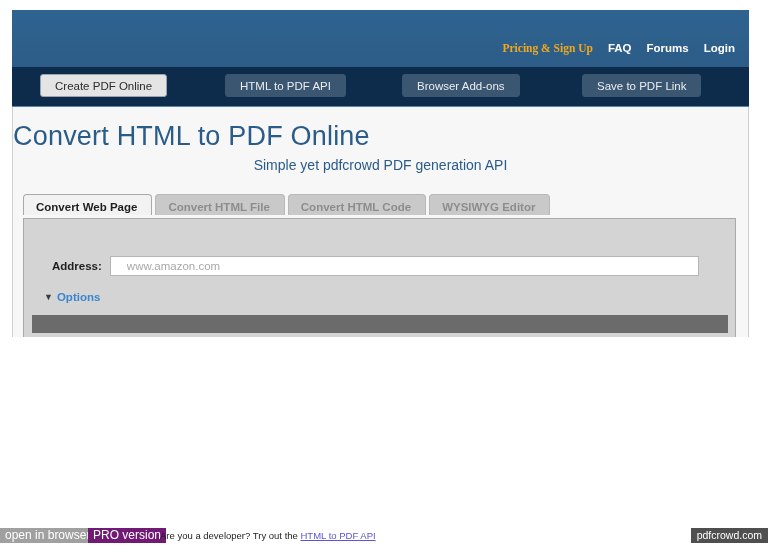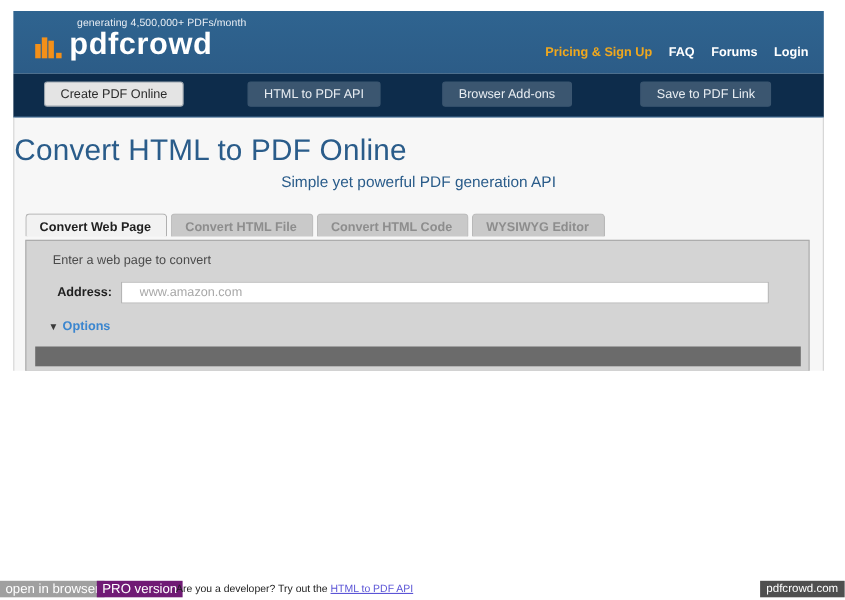--- a/index.html
+++ b/index.html
@@ -87,21 +87,21 @@
     align-items: center;
     gap: 15px;
     font-size: 11.5px;
     font-weight: bold;
   }
   #header-nav a {
     color: #ffffff;
     text-decoration: none;
     white-space: nowrap;
   }
-  #header-nav a.accent { color: #f0a81e; }
+  #header-nav a.accent { color: #f0a81e; font-family: Liberation Serif, serif; }
 
   
   #subnav {
     position: relative;
     height: 39px;
     background: #0d2c4b;
     border-bottom: 1px solid #5b86ad;
   }
   #subnav .btn {
     position: absolute;
@@ -313,62 +313,49 @@
     white-space: nowrap;
   }
 </style>
 </head>
 <body>
 
 <div id="page">
 
   <div id="header">
 
-    <div id="logo-block">
-      <div id="tagline">generating 4,500,000+ PDFs/month</div>
-      <div id="logo-row">
-        <span id="logo-icon">
-          <i class="b1"></i>
-            <i class="b2"></i>
-            <i class="b3"></i>
-            <i class="dot"></i>
-        </span>
-        <span id="logo-text">pdfcrowd</span>
-      </div>
-    </div>
 
     <div id="header-nav">
       <a class="accent">Pricing &amp; Sign Up</a>
       <a>FAQ</a>
       <a>Forums</a>
       <a>Login</a>
     </div>
   </div>
 
   <div id="subnav">
     <div id="nav-create" class="btn active">Create PDF Online</div>
     <div id="nav-api" class="btn idle">HTML to PDF API</div>
     <div id="nav-addons" class="btn idle">Browser Add-ons</div>
     <div id="nav-savelink" class="btn idle">Save to PDF Link</div>
   </div>
 
   <div id="body-area">
 
     <div id="title">Convert HTML to PDF Online</div>
-    <div id="subtitle">Simple yet powerful PDF generation API</div>
+    <div id="subtitle">Simple yet pdfcrowd PDF generation API</div>
 
     <div id="tabs">
       <div class="tab active">Convert Web Page</div>
       <div class="tab inactive">Convert HTML File</div>
       <div class="tab inactive">Convert HTML Code</div>
       <div class="tab inactive">WYSIWYG Editor</div>
     </div>
 
     <div id="panel">
-      <div id="hint">Enter a web page to convert</div>
 
       <div id="address-row">
         <span id="address-label">Address:</span>
         <input id="address-input" type="text" placeholder="www.amazon.com" style="">
       </div>
 
       <div id="options-row">
         <span id="options-caret">▼</span>
         <a id="options-link">Options</a>
       </div>

